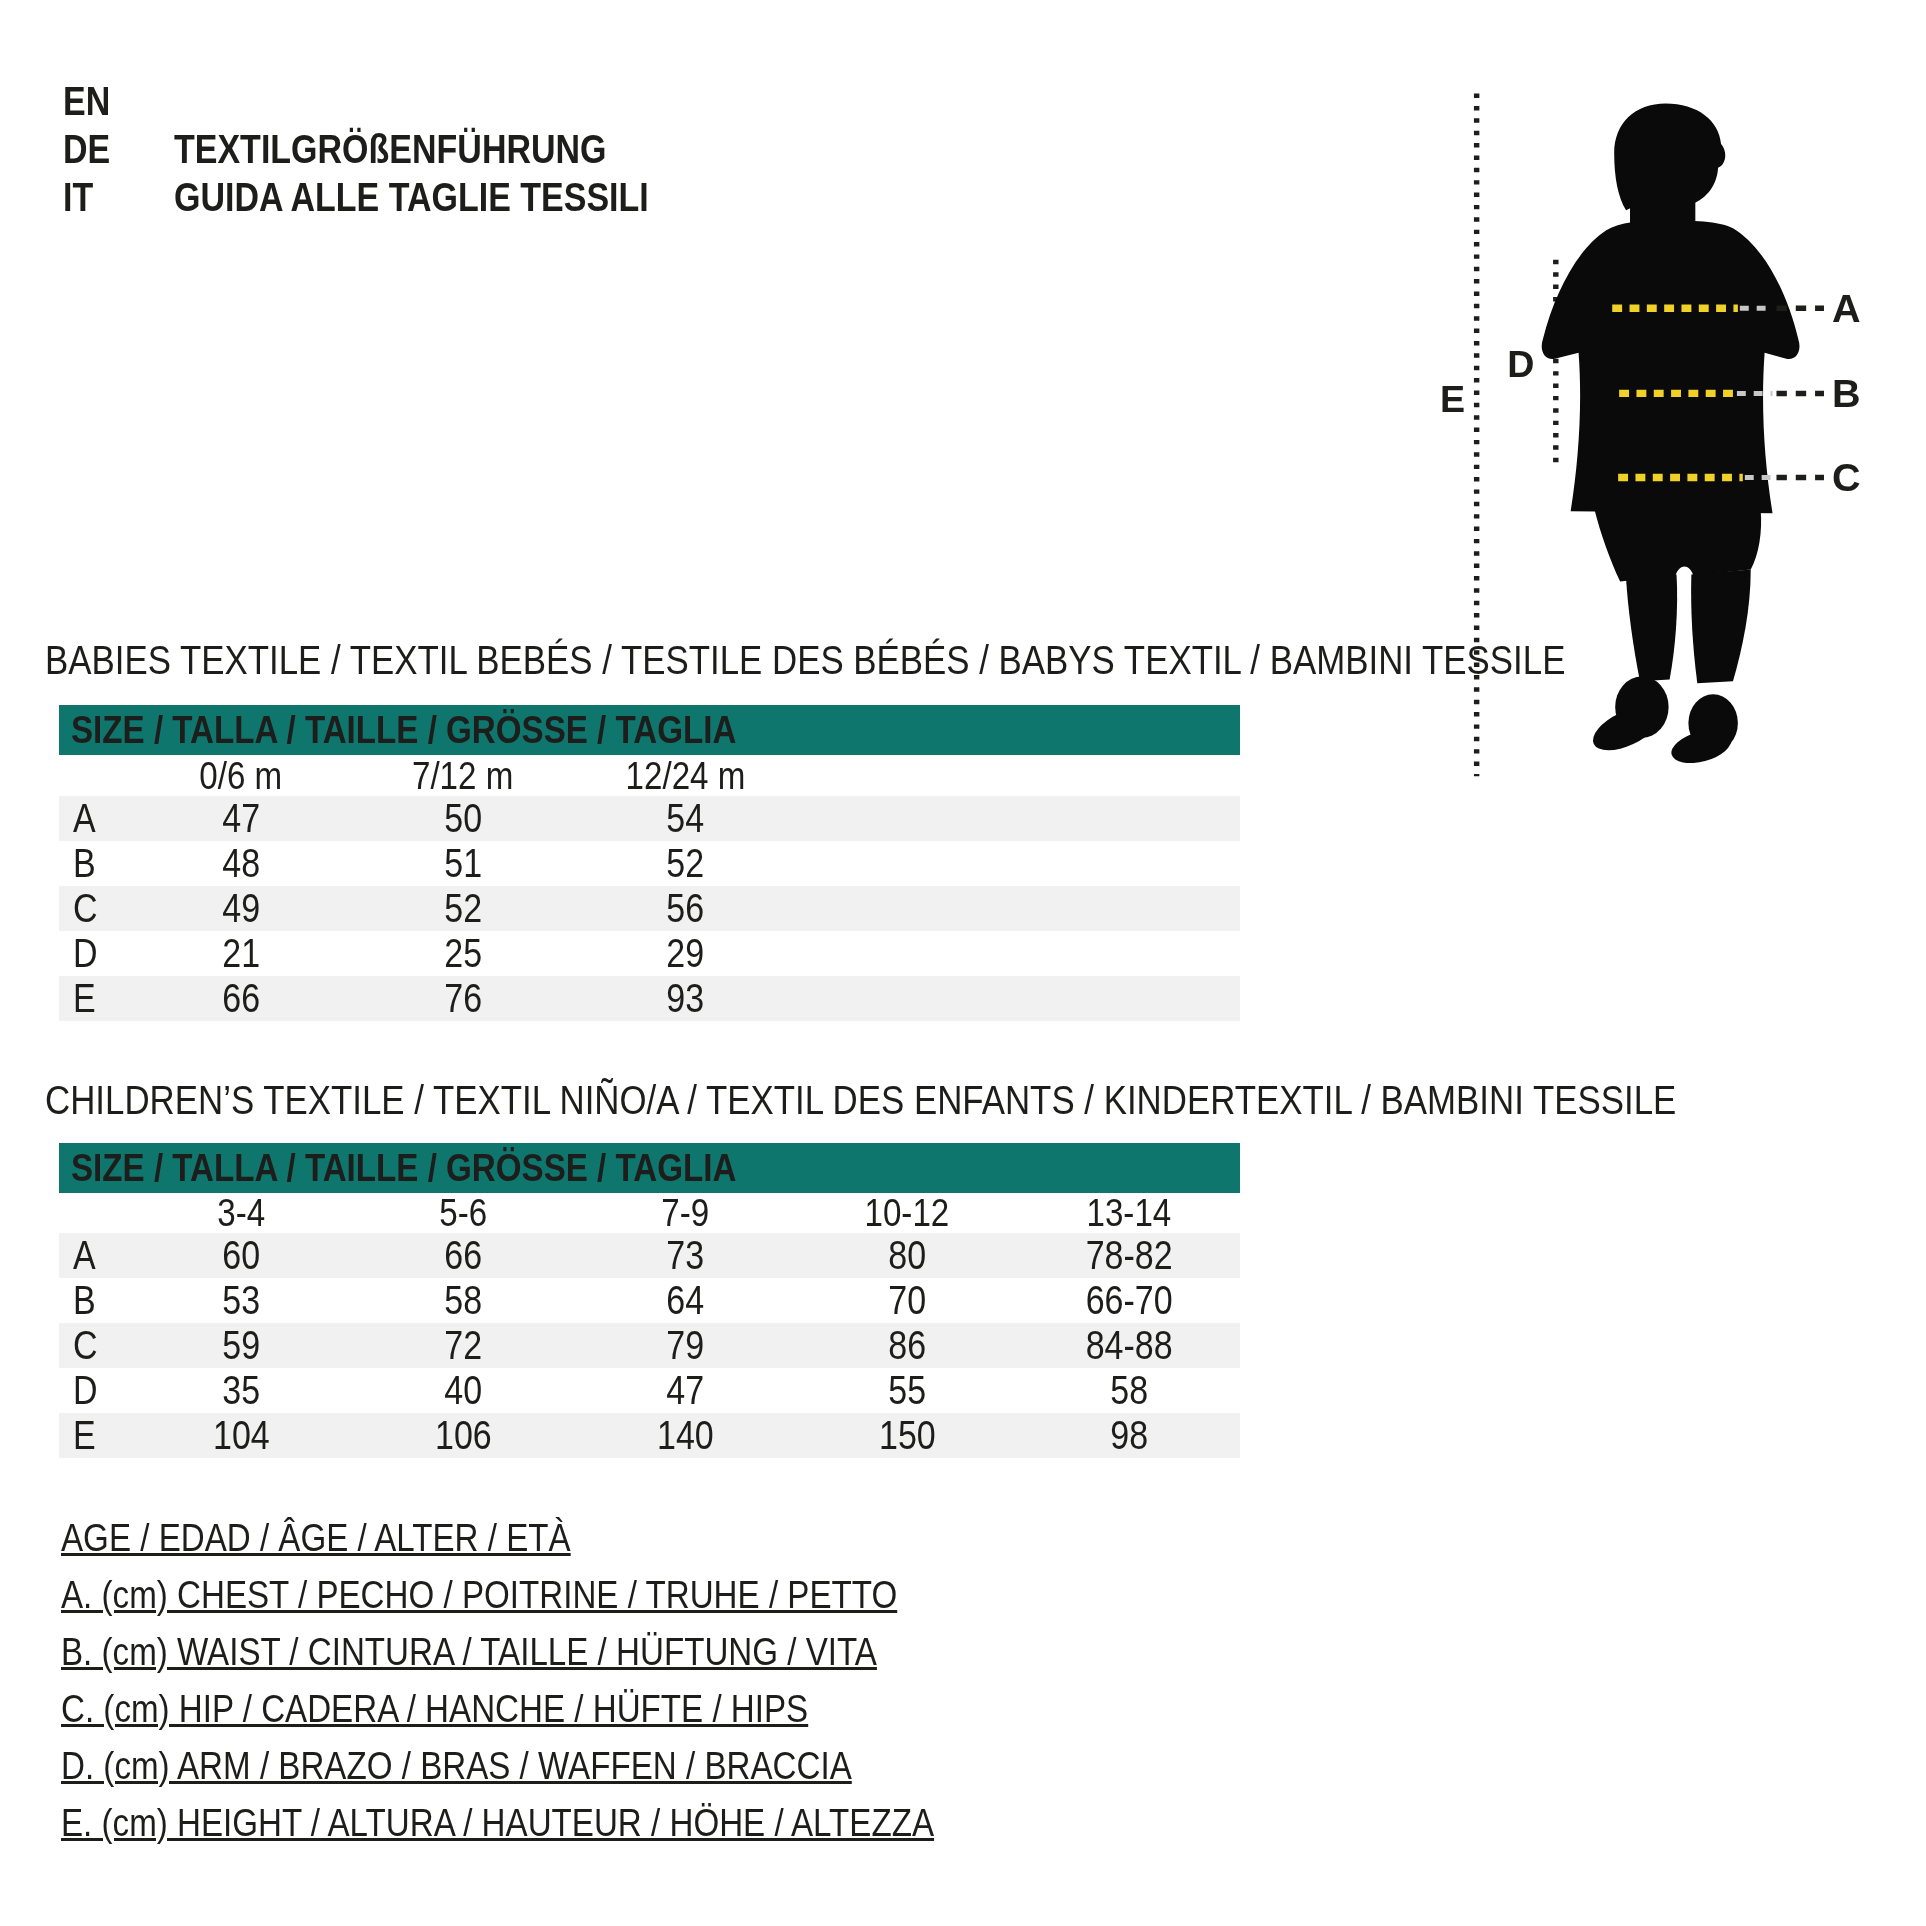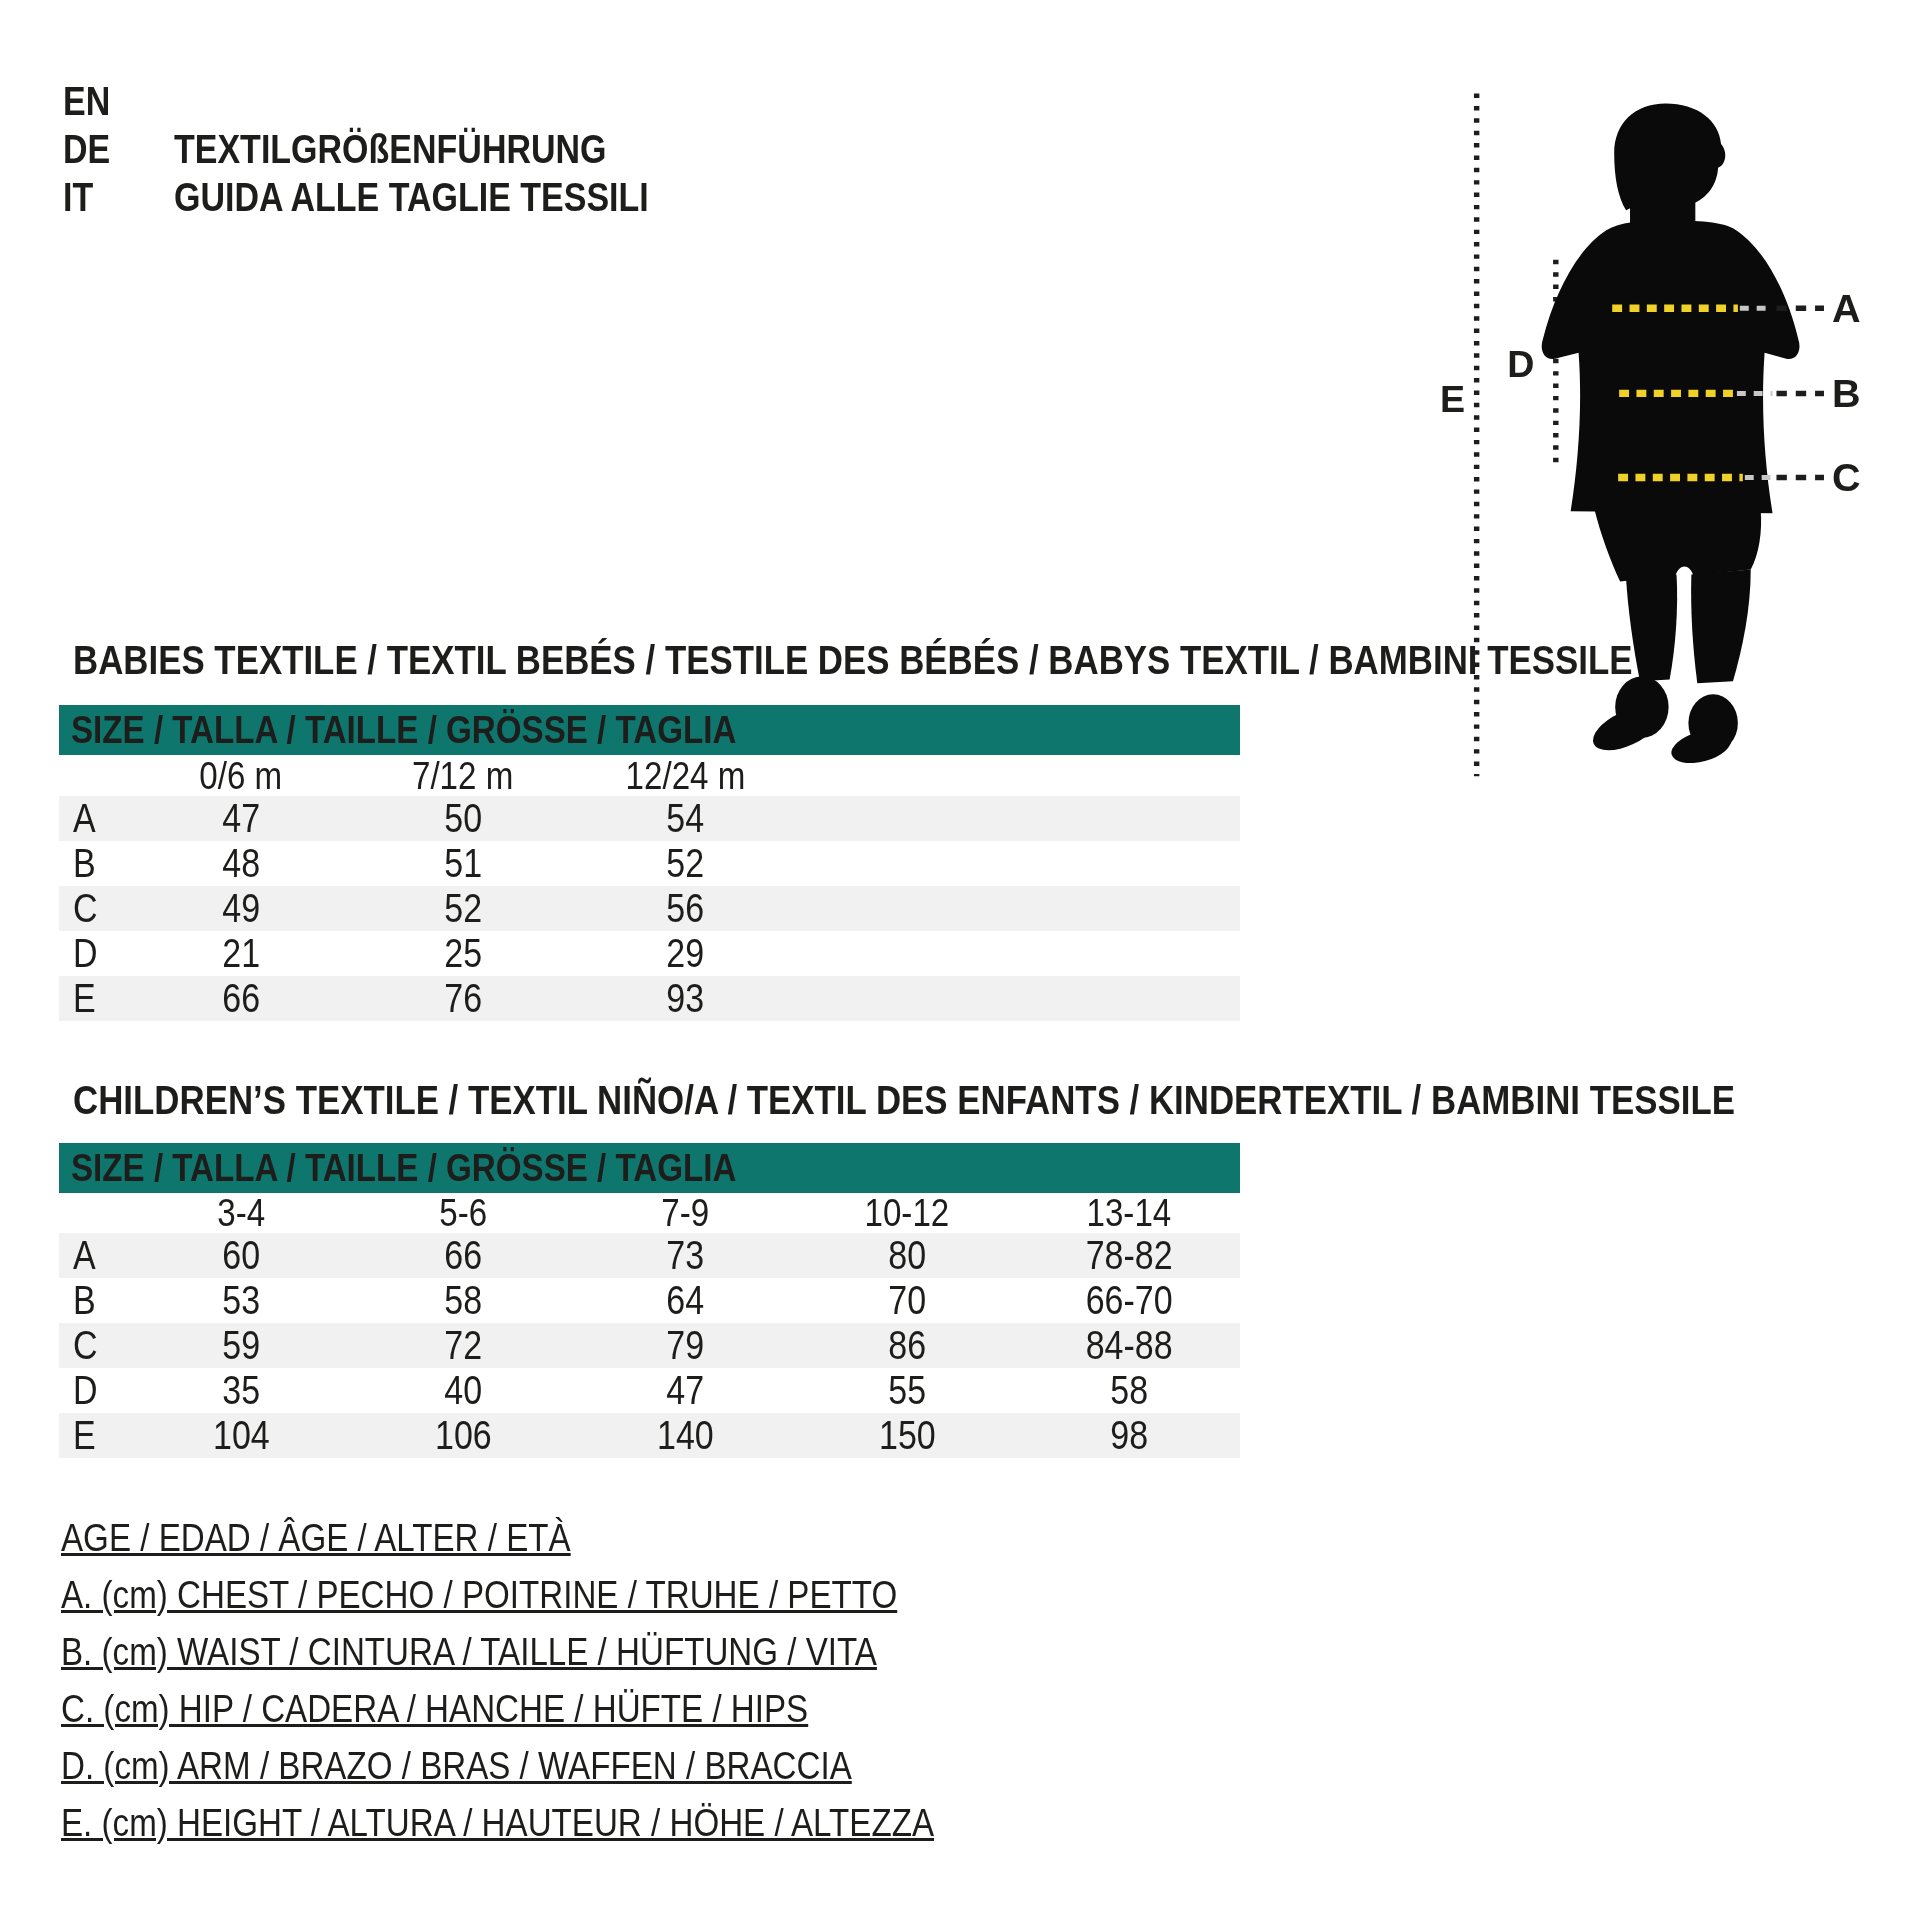--- a/index.html
+++ b/index.html
@@ -10,21 +10,21 @@
   
   .cx{display:inline-block;transform:scaleX(0.85);transform-origin:0 50%;white-space:nowrap;}
   .cxc{display:inline-block;transform:scaleX(0.85);transform-origin:50% 50%;white-space:nowrap;}
 
   
   .lang-block{position:absolute;left:63px;top:79px;}
   .lang-row{display:flex;height:48px;font-size:40px;font-weight:bold;}
   .lang-code{width:111px;flex:0 0 111px;}
 
   
-  .section-heading{position:absolute;left:73px;font-size:41px;font-weight:bold;}
+  .section-heading{position:absolute;left:45px;font-size:41px;font-weight:normal;}
   .heading-babies{top:637px;}
   .heading-children{top:1077px;}
 
   
   .size-bar{
     position:absolute;left:59px;width:1181px;height:50px;background:#0f766e;
     display:flex;align-items:center;padding-left:12px;box-sizing:border-box;
     font-size:39px;font-weight:bold;
   }
   .bar-babies{top:705px;}

